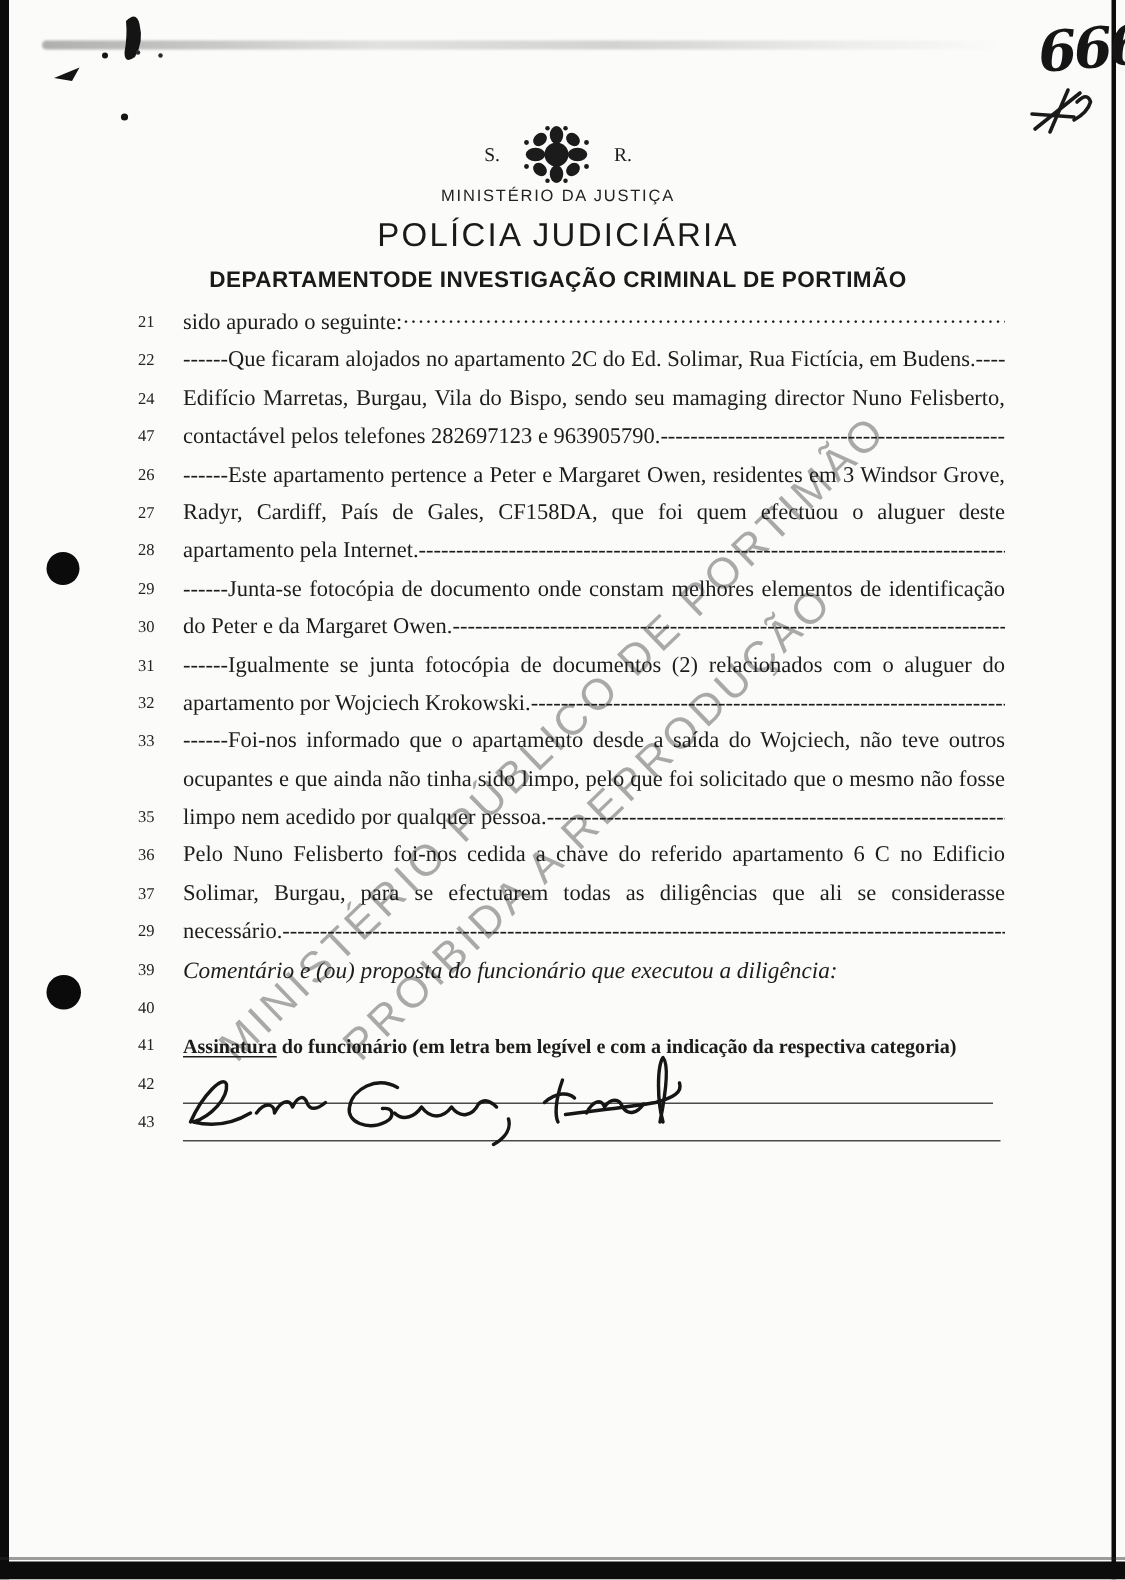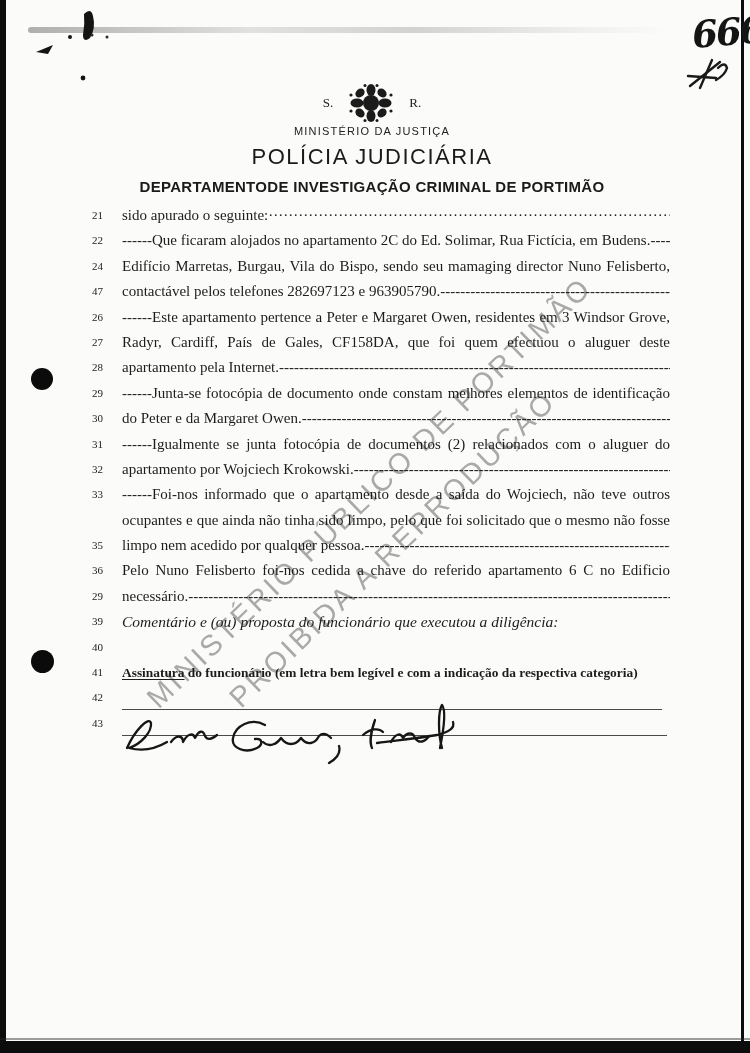--- a/index.html
+++ b/index.html
@@ -170,20 +170,24 @@
       <span class="txt">ocupantes e que ainda não tinha sido limpo, pelo que foi solicitado que o mesmo não fosse</span>
     </div>
   <div class="line">
       <span class="num">35</span>
       <span class="txt">limpo nem acedido por qualquer pessoa.----------------------------------------------------------------</span>
     </div>
   <div class="line j">
       <span class="num">36</span>
       <span class="txt">Pelo Nuno Felisberto foi-nos cedida a chave do referido apartamento 6 C no Edificio</span>
     </div>
+  <div class="line j">
+      <span class="num">37</span>
+      <span class="txt">Solimar, Burgau, para se efectuarem todas as diligências que ali se considerasse</span>
+    </div>
   <div class="line">
       <span class="num">29</span>
       <span class="txt">necessário.--------------------------------------------------------------------------------------------------------------</span>
     </div>
 
   <div class="line row39">
       <span class="num">39</span>
       <span class="txt">Comentário e (ou) proposta do funcionário que executou a diligência:</span>
     </div>
   <div class="line">

